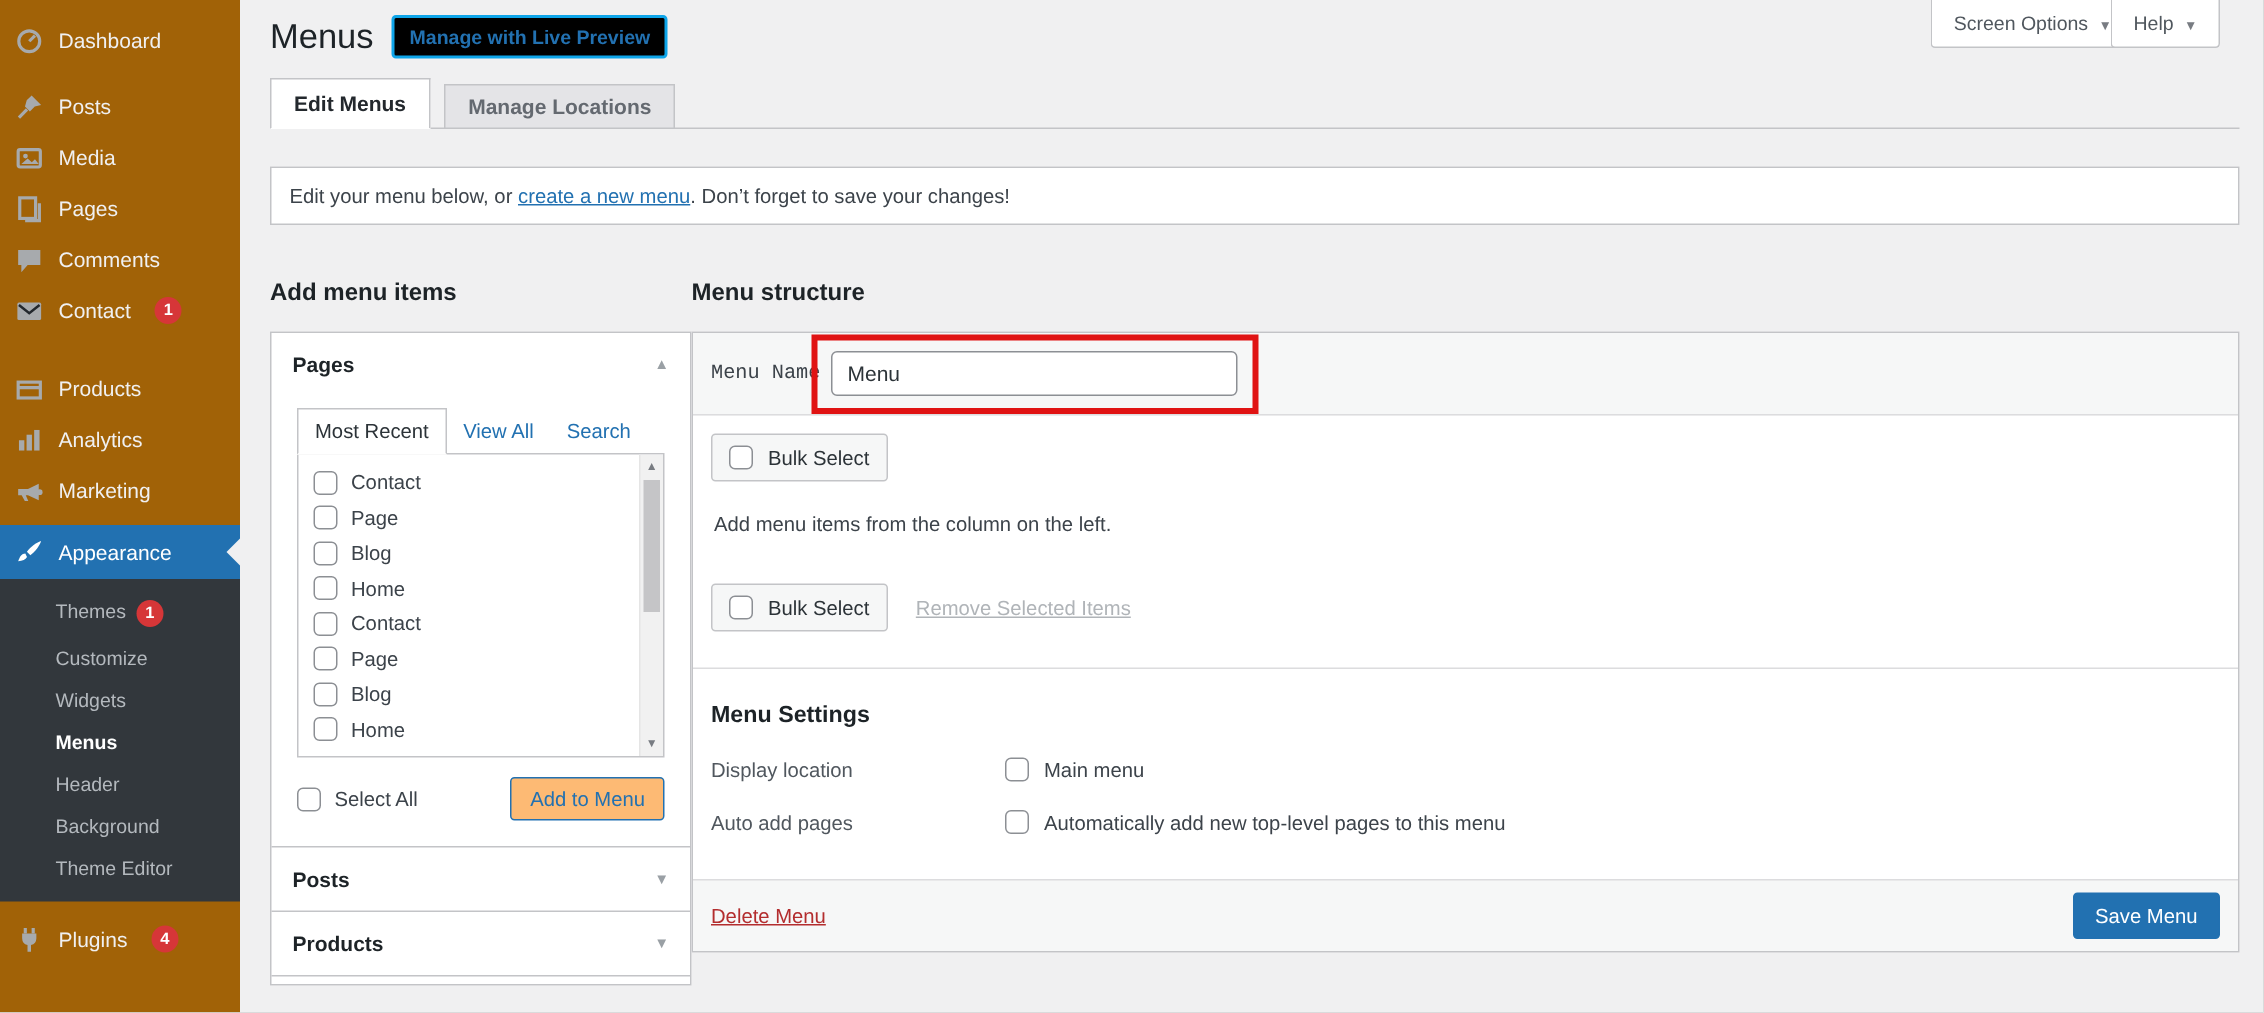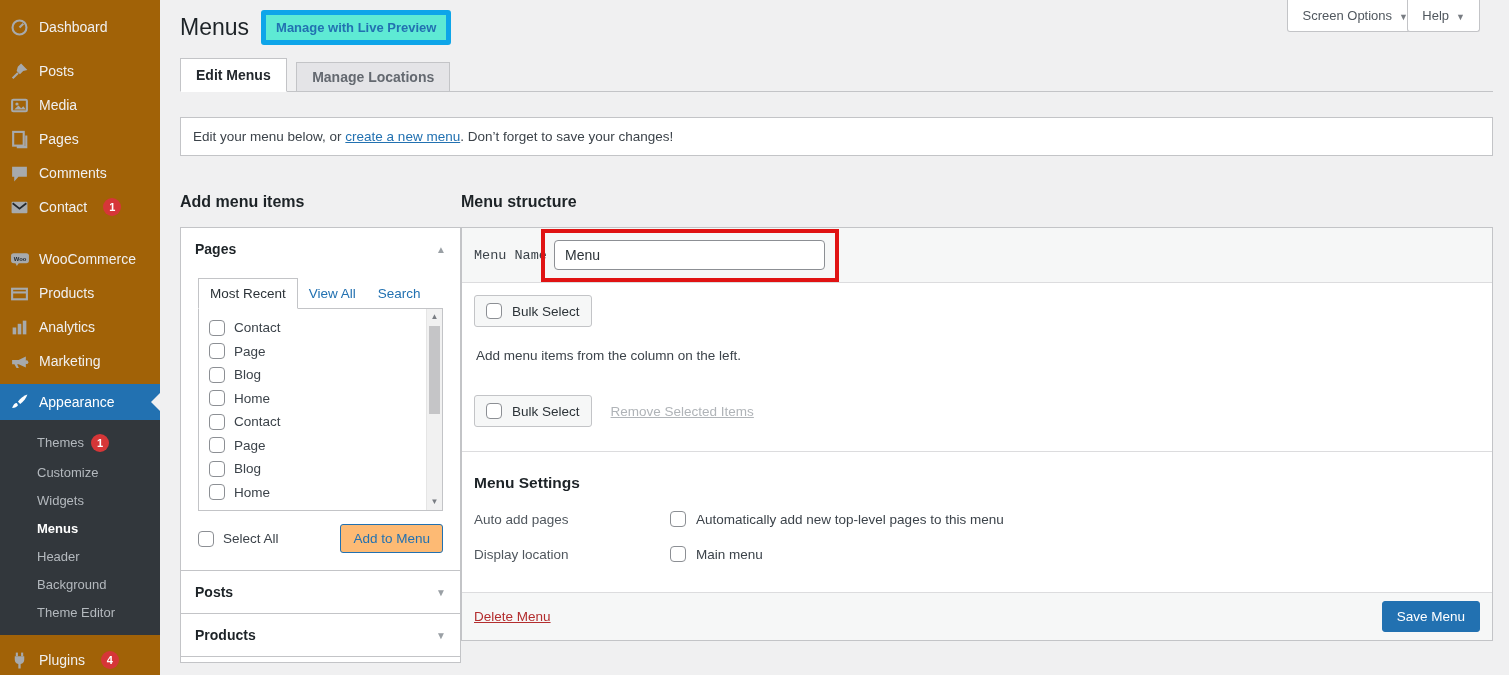--- a/index.html
+++ b/index.html
@@ -23,21 +23,21 @@
   
   .top-btn { position:absolute; top:0; background:#fff; border:1px solid #c3c4c7; border-top:none; border-radius:0 0 3px 3px; padding:8px 14px; font-size:13px; color:#50575e; cursor:pointer; z-index:5; }
   .top-btn .caret { font-size:9px; color:#787c82; margin-left:7px; }
   .btn-screen { right:86px; }
   .btn-help { right:29px; }
 
   
   .content { margin-left:160px; padding:10px 16px 0 20px; }
   .page-head { display:flex; align-items:center; }
   .page-title { font-size:23px; font-weight:400; color:#1d2327; }
-  .live-preview { margin-left:12px; padding:5px 10px; font-size:13px; font-weight:bold; color:#2271b1; background:#5eead4; border:5px solid #0ea5e9; border-radius:3px; cursor:pointer; }
+  .live-preview { margin-left:12px; padding:5px 10px; font-size:13px; font-weight:bold; color:#2271b1; background:#000000; border:2px solid #0ea5e9; border-radius:3px; cursor:pointer; }
 
   .nav-tabs { margin-top:13px; border-bottom:1px solid #c3c4c7; }
   .nav-tab { display:inline-block; padding:8px 15px; font-size:14px; font-weight:bold; border:1px solid #c3c4c7; margin-bottom:-1px; cursor:pointer; }
   .nav-tab.active { background:#fff; color:#23282d; border-bottom-color:#fff; }
   .nav-tab.inactive { background:#e4e4e7; color:#646970; margin-left:5px; padding:6px 15px; position:relative; top:2px; }
 
   .notice { margin-top:25px; background:#fff; border:1px solid #c3c4c7; padding:11px 12px; font-size:13.5px; color:#3c434a; }
   .notice a { color:#2271b1; text-decoration:underline; cursor:pointer; }
 
   .columns { display:flex; margin-top:23px; align-items:flex-start; }
@@ -145,30 +145,20 @@
             <rect x="1.5" y="3.5" width="15" height="11" rx="1" fill="#a7aaad"></rect>
             <path d="M2.5 5 l6.5 5.2 L15.5 5" fill="none" stroke="#23282d" stroke-width="1.6"></path>
           </svg>
         </span>
       <span>Contact</span>
       <span class="badge">1</span>
     </div>
     <div class="sep18"></div>
     <div class="side-item">
       <span class="ico">
-          <svg width="20" height="19" viewBox="0 0 19 18">
-            <rect x="1" y="3" width="17" height="9.5" rx="2.5" fill="#a7aaad"></rect>
-            <path d="M5 12 l1.5 3.2 2-3.2z" fill="#a7aaad"></path>
-            <text x="9.5" y="10" text-anchor="middle" font-size="5.6" font-weight="bold" fill="#23282d">Woo</text>
-          </svg>
-        </span>
-      <span>WooCommerce</span>
-    </div>
-    <div class="side-item">
-      <span class="ico">
           <svg width="19" height="19" viewBox="0 0 18 18">
             <rect x="2" y="4.5" width="14" height="10" fill="none" stroke="#a7aaad" stroke-width="2"></rect>
             <line x1="2" y1="8" x2="16" y2="8" stroke="#a7aaad" stroke-width="2"></line>
           </svg>
         </span>
       <span>Products</span>
     </div>
     <div class="side-item">
       <span class="ico">
           <svg width="19" height="19" viewBox="0 0 18 18">
@@ -354,33 +344,33 @@
                 <span>Bulk Select</span>
               </button>
               <a class="remove-link">Remove Selected Items</a>
             </div>
 
             <div class="hr"></div>
 
             <h3 class="settings-title">Menu Settings</h3>
 
             <div class="set-row">
+              <span class="set-label">Display location</span>
+              <label class="set-opt">
+                <span class="checkbox"></span>
+                <span>Main menu</span>
+              </label>
+            </div>
+            <div class="set-row">
               <span class="set-label">Auto add pages</span>
               <label class="set-opt">
                 <span class="checkbox"></span>
                 <span>Automatically add new top-level pages to this menu</span>
               </label>
             </div>
-            <div class="set-row">
-              <span class="set-label">Display location</span>
-              <label class="set-opt">
-                <span class="checkbox"></span>
-                <span>Main menu</span>
-              </label>
-            </div>
           </div>
 
           <div class="card-footer">
             <a class="delete-link">Delete Menu</a>
             <button class="btn-primary">Save Menu</button>
           </div>
 
         </div>
       </div>
 

